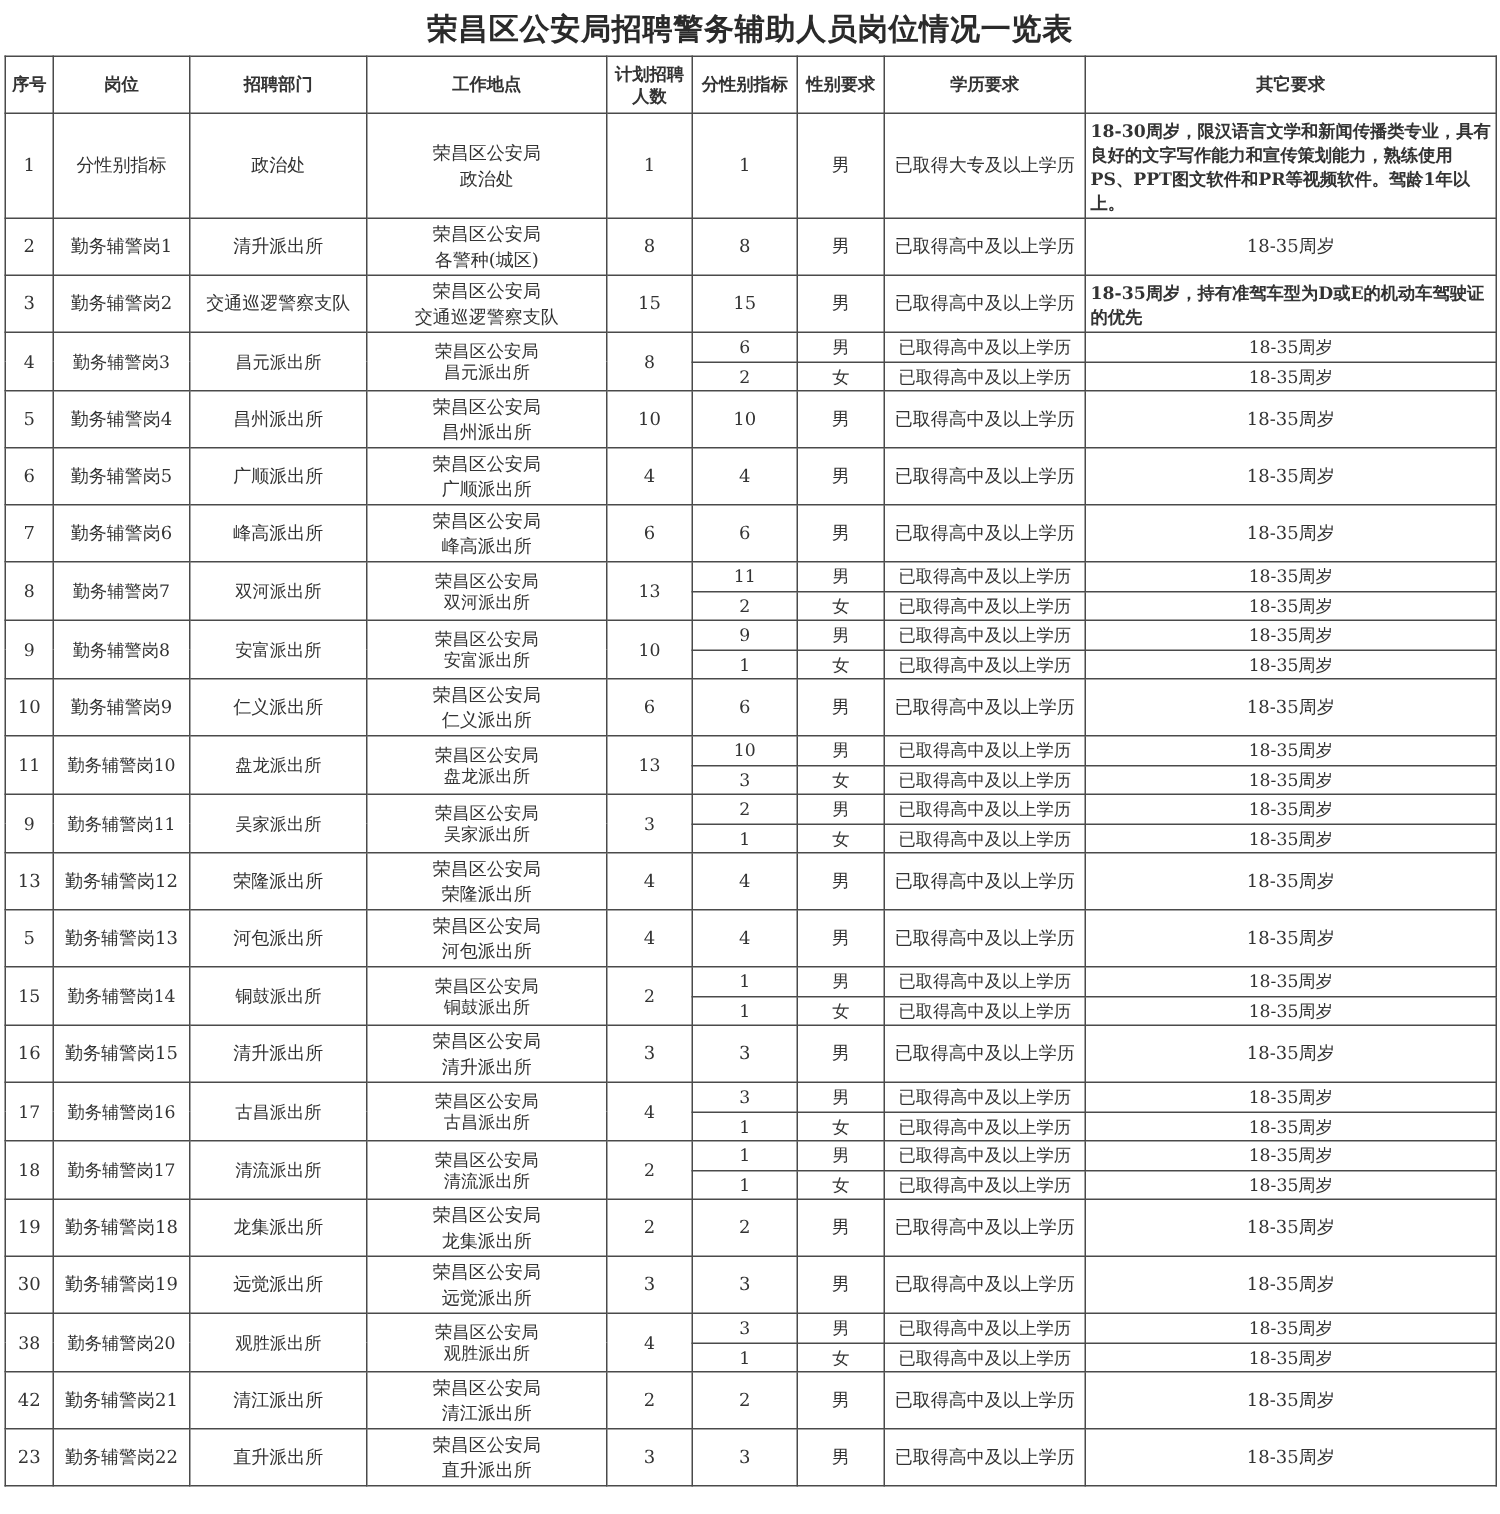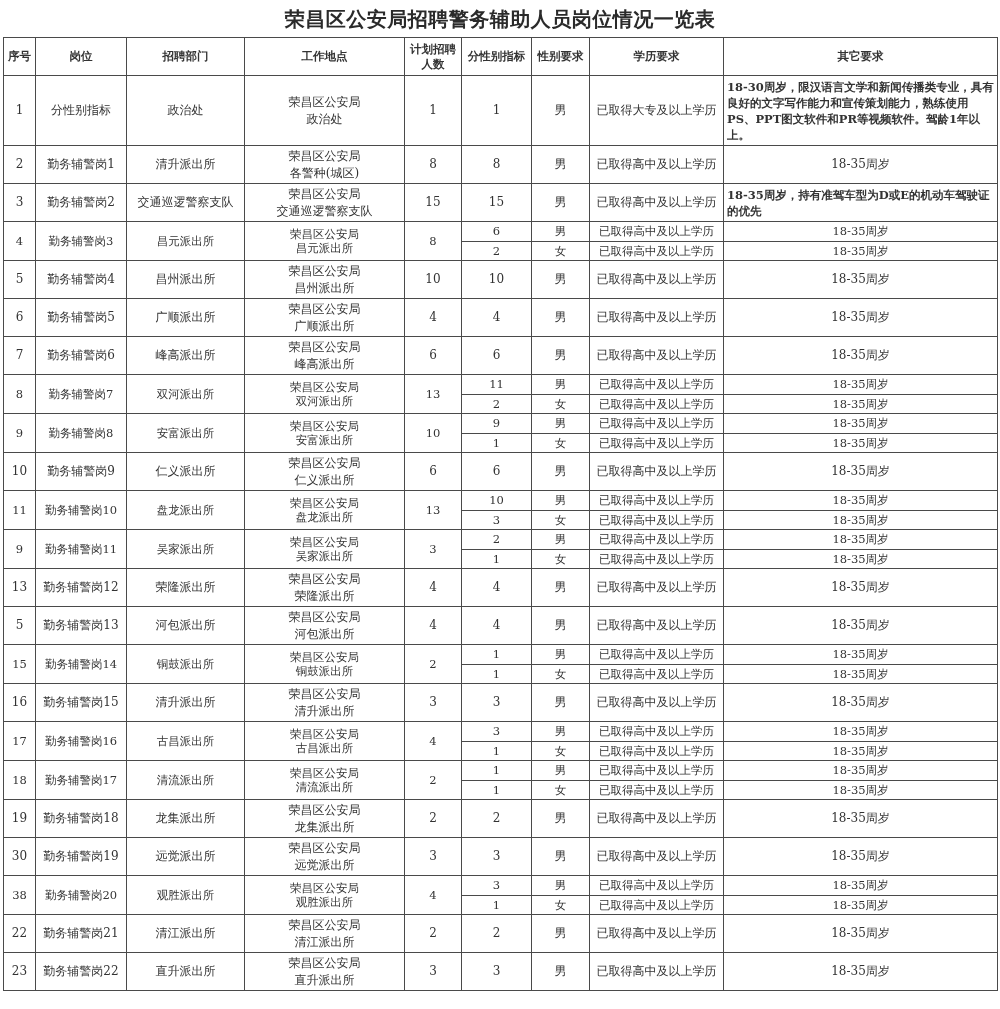--- a/index.html
+++ b/index.html
@@ -391,21 +391,21 @@
         <td>已取得高中及以上学历</td>
         <td class="other">18-35周岁</td>
       </tr>
       <tr class="sub">
         <td>1</td>
         <td>女</td>
         <td>已取得高中及以上学历</td>
         <td class="other">18-35周岁</td>
       </tr>
       <tr class="row">
-        <td class="main">22</td>
+        <td class="main">42</td>
         <td class="main">勤务辅警岗21</td>
         <td class="main">清江派出所</td>
         <td class="main loc">
           <div>荣昌区公安局</div>
           <div>清江派出所</div>
         </td>
         <td class="main">2</td>
         <td>2</td>
         <td>男</td>
         <td>已取得高中及以上学历</td>

